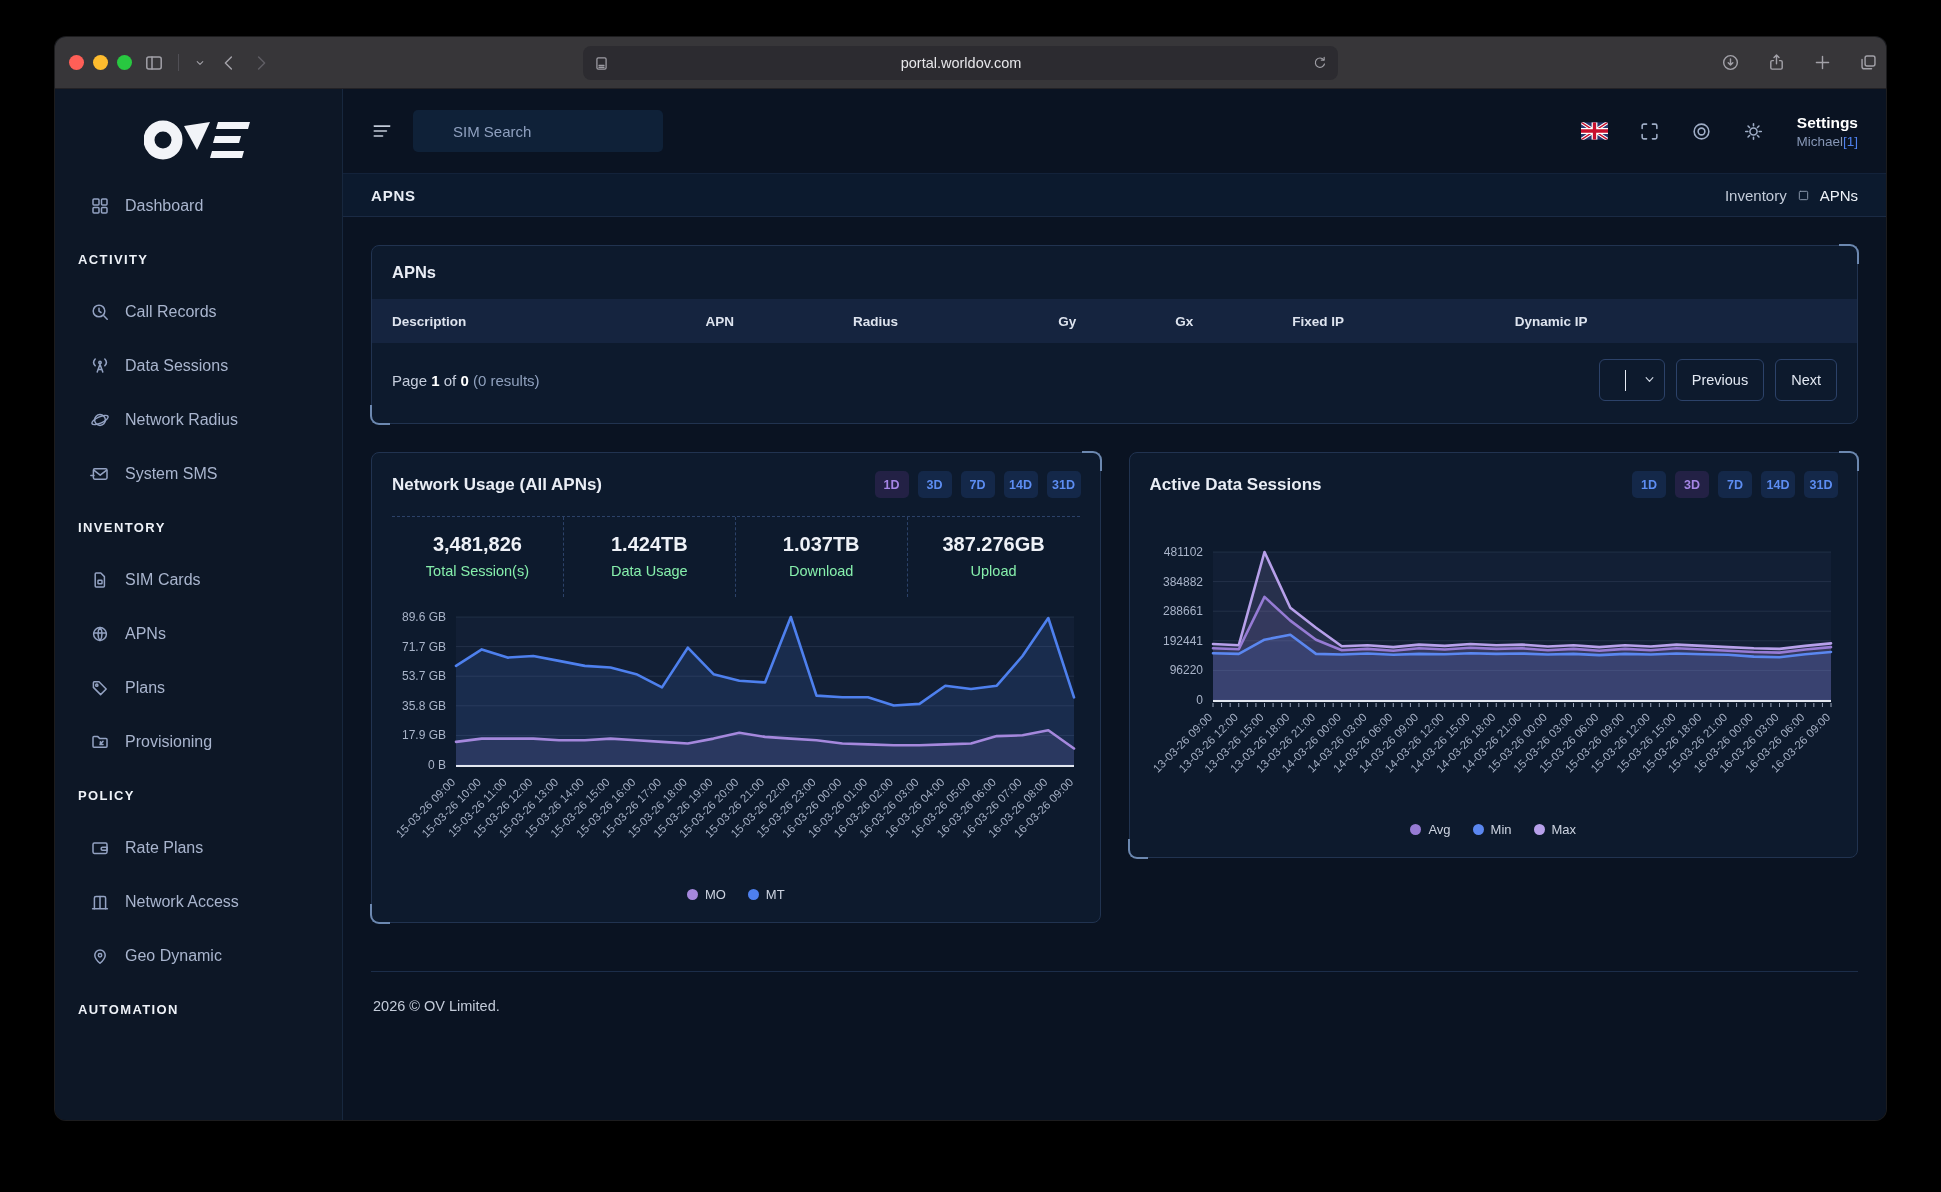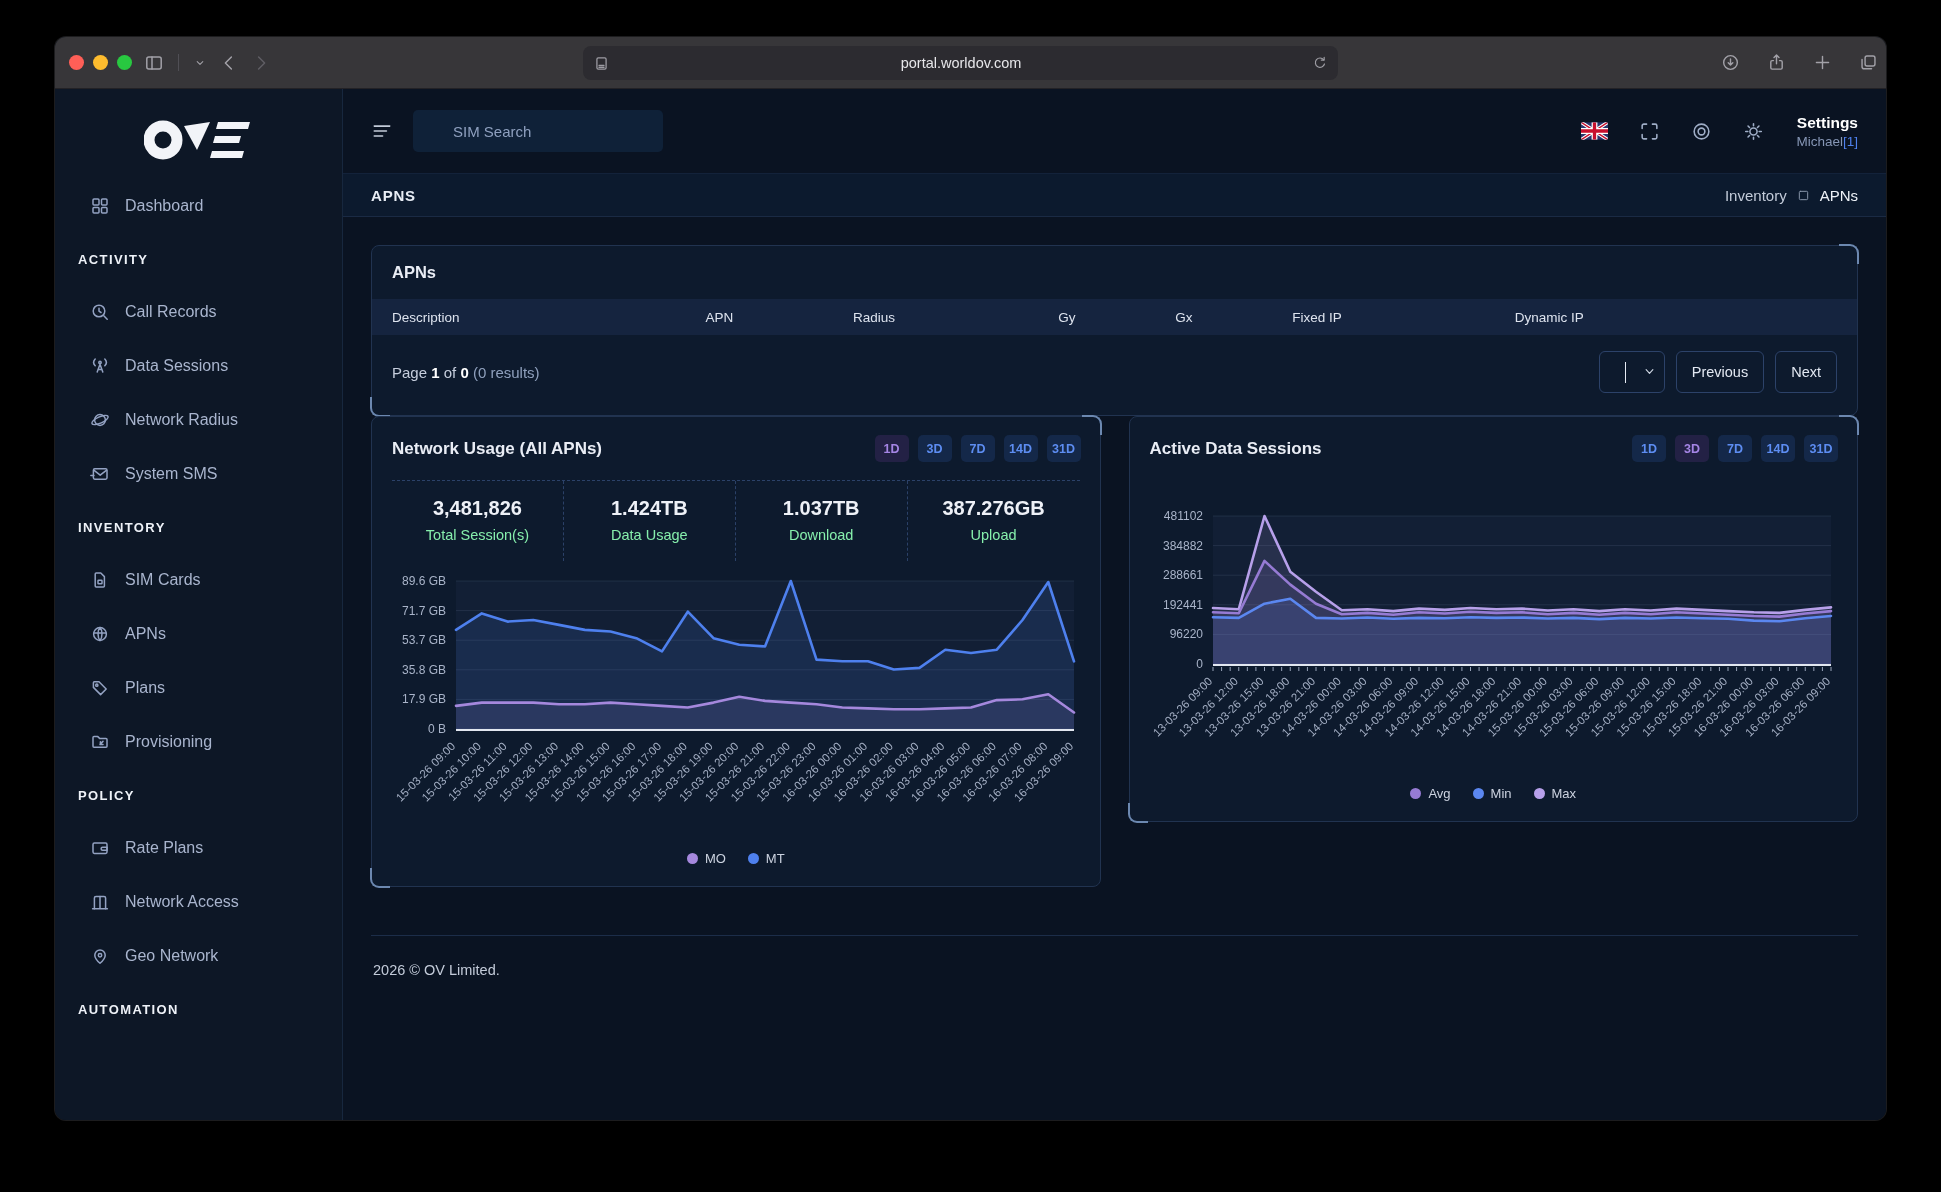--- a/index.html
+++ b/index.html
@@ -41,31 +41,31 @@
   .strip-title{color:#e8edf5;font-weight:bold;font-size:15px;letter-spacing:.8px}
   .crumbs{margin-left:auto;display:flex;align-items:center;gap:10px;color:#c3cbd9;font-size:15px}
   .crumbs .cur{color:#eef2f8}
   .crumbs .ic{color:#8a97ad}
   
   .content{flex:1;padding:28px;overflow:hidden}
   .card{position:relative;background:#0d1a2d;border:1px solid #213350;border-radius:8px}
   .card::before{content:"";position:absolute;top:-2px;right:-2px;width:18px;height:18px;border-top:2.5px solid #6c88b0;border-right:2.5px solid #6c88b0;border-top-right-radius:9px}
   .card::after{content:"";position:absolute;bottom:-2px;left:-2px;width:18px;height:18px;border-bottom:2.5px solid #6c88b0;border-left:2.5px solid #6c88b0;border-bottom-left-radius:9px}
   .card-title{padding:17px 20px;color:#e9edf5;font-size:16.5px;font-weight:bold}
-  .thead{display:flex;align-items:center;background:#15243f;height:36px;padding:12px 20px;color:#dde3ee;font-size:13.5px;font-weight:normal}
+  .thead{display:flex;align-items:center;background:#15243f;height:44px;padding:12px 20px;color:#dde3ee;font-size:13.5px;font-weight:bold}
   .pagerow{display:flex;align-items:center;padding:16px 20px 22px}
   .pagetext{color:#c6cedd;font-size:15px}
   .pagetext b{color:#fff}
   .pagetext .muted{color:#8fa0bd}
   .pagectrl{margin-left:auto;display:flex;align-items:center;gap:11px}
   .selectbox{position:relative;width:66px;height:42px;border:1px solid #2c4269;border-radius:6px;cursor:pointer}
   .caretline{position:absolute;left:25px;top:10px;width:1px;height:21px;background:#e6ebf4}
   .sel-chev{position:absolute;right:7px;top:12px;color:#cfd7e4}
   .pbtn{height:42px;padding:12px 15px;background:transparent;border:1px solid #2c4269;border-radius:6px;color:#e2e8f2;font-size:14.5px;font-family:"Liberation Sans",sans-serif;cursor:pointer}
-  .charts{display:flex;gap:28px;align-items:flex-start;}
+  .charts{display:flex;gap:28px;align-items:flex-start;margin-top:28px}
   .chart-card{flex:1;padding-bottom:14px}
   .cc-head{display:flex;align-items:center;padding:18px 19px 10px 20px}
   .cc-title{color:#e9edf5;font-size:17px;font-weight:bold}
   .ranges{margin-left:auto;display:flex;gap:9px}
   .rbtn{width:34px;height:27px;border-radius:5px;background:#142849;color:#5d8df2;font-size:12.5px;font-weight:bold;display:flex;align-items:center;justify-content:center;cursor:pointer}
   .rbtn.active{background:#232145;color:#a585e5}
   .stats{margin:8px 20px 0;border-top:1px dashed #2b4168;display:grid;grid-template-columns:repeat(4,1fr)}
   .stat{padding:16px 6px 18px;text-align:center;border-right:1px dashed #2b4168}
   .stat:last-child{border-right:0}
   .stat .v{color:#eef1f7;font-size:20px;font-weight:bold}
@@ -270,21 +270,21 @@
             </span>
             <span>Network Access</span>
           </div>
           <div class="nav-item">
             <span class="ic">
               <svg width="20" height="20" viewBox="0 0 20 20" fill="none" stroke="currentColor" stroke-width="1.5" stroke-linecap="round" stroke-linejoin="round">
                 <path d="M10 17.2S4.8 12.8 4.8 9.2a5.2 5.2 0 1 1 10.4 0c0 3.6-5.2 8-5.2 8z"></path>
                 <circle cx="10" cy="9.2" r="1.7"></circle>
               </svg>
             </span>
-            <span>Geo Network</span>
+            <span>Geo Dynamic</span>
           </div>
           <div class="nav-sec">AUTOMATION</div>
         </nav>
     </aside>
 
     <div class="main">
       <div class="topbar">
         <span class="hamb ic" id="hamburger">
             <span class="ic">
               <svg width="22" height="22" viewBox="0 0 20 20" fill="none" stroke="currentColor" stroke-width="1.5" stroke-linecap="round" stroke-linejoin="round">

